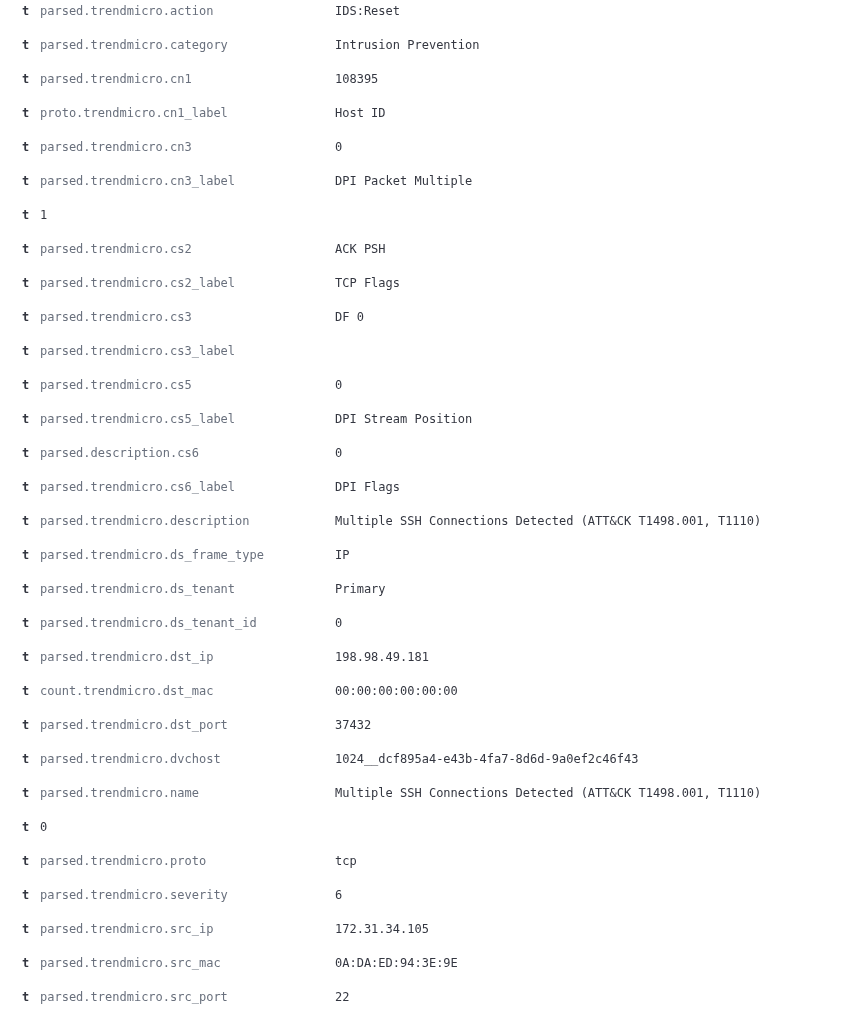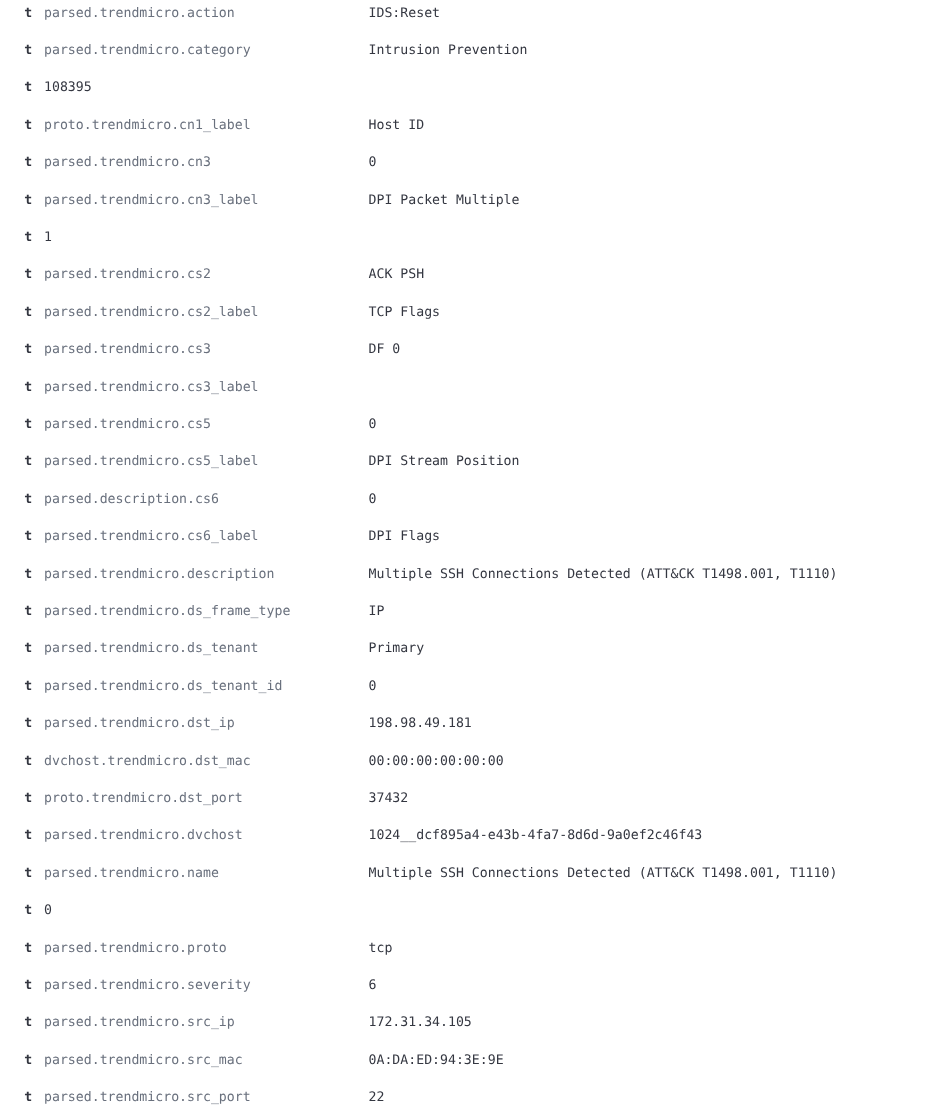--- a/index.html
+++ b/index.html
@@ -62,20 +62,21 @@
   </div>
 
   <div class="field-row">
     <span class="type-icon">t</span>
     <span class="field-name">parsed.trendmicro.category</span>
     <span class="field-value">Intrusion Prevention</span>
   </div>
 
   <div class="field-row">
     <span class="type-icon">t</span>
+    <span class="field-name">parsed.trendmicro.cn1</span>
     <span class="field-value">108395</span>
   </div>
 
   <div class="field-row">
     <span class="type-icon">t</span>
     <span class="field-name">proto.trendmicro.cn1_label</span>
     <span class="field-value">Host ID</span>
   </div>
 
   <div class="field-row">
@@ -167,27 +168,27 @@
   </div>
 
   <div class="field-row">
     <span class="type-icon">t</span>
     <span class="field-name">parsed.trendmicro.dst_ip</span>
     <span class="field-value">198.98.49.181</span>
   </div>
 
   <div class="field-row">
     <span class="type-icon">t</span>
-    <span class="field-name">dvchost.trendmicro.dst_mac</span>
+    <span class="field-name">count.trendmicro.dst_mac</span>
     <span class="field-value">00:00:00:00:00:00</span>
   </div>
 
   <div class="field-row">
     <span class="type-icon">t</span>
-    <span class="field-name">proto.trendmicro.dst_port</span>
+    <span class="field-name">parsed.trendmicro.dst_port</span>
     <span class="field-value">37432</span>
   </div>
 
   <div class="field-row">
     <span class="type-icon">t</span>
     <span class="field-name">parsed.trendmicro.dvchost</span>
     <span class="field-value">1024__dcf895a4-e43b-4fa7-8d6d-9a0ef2c46f43</span>
   </div>
 
   <div class="field-row">

